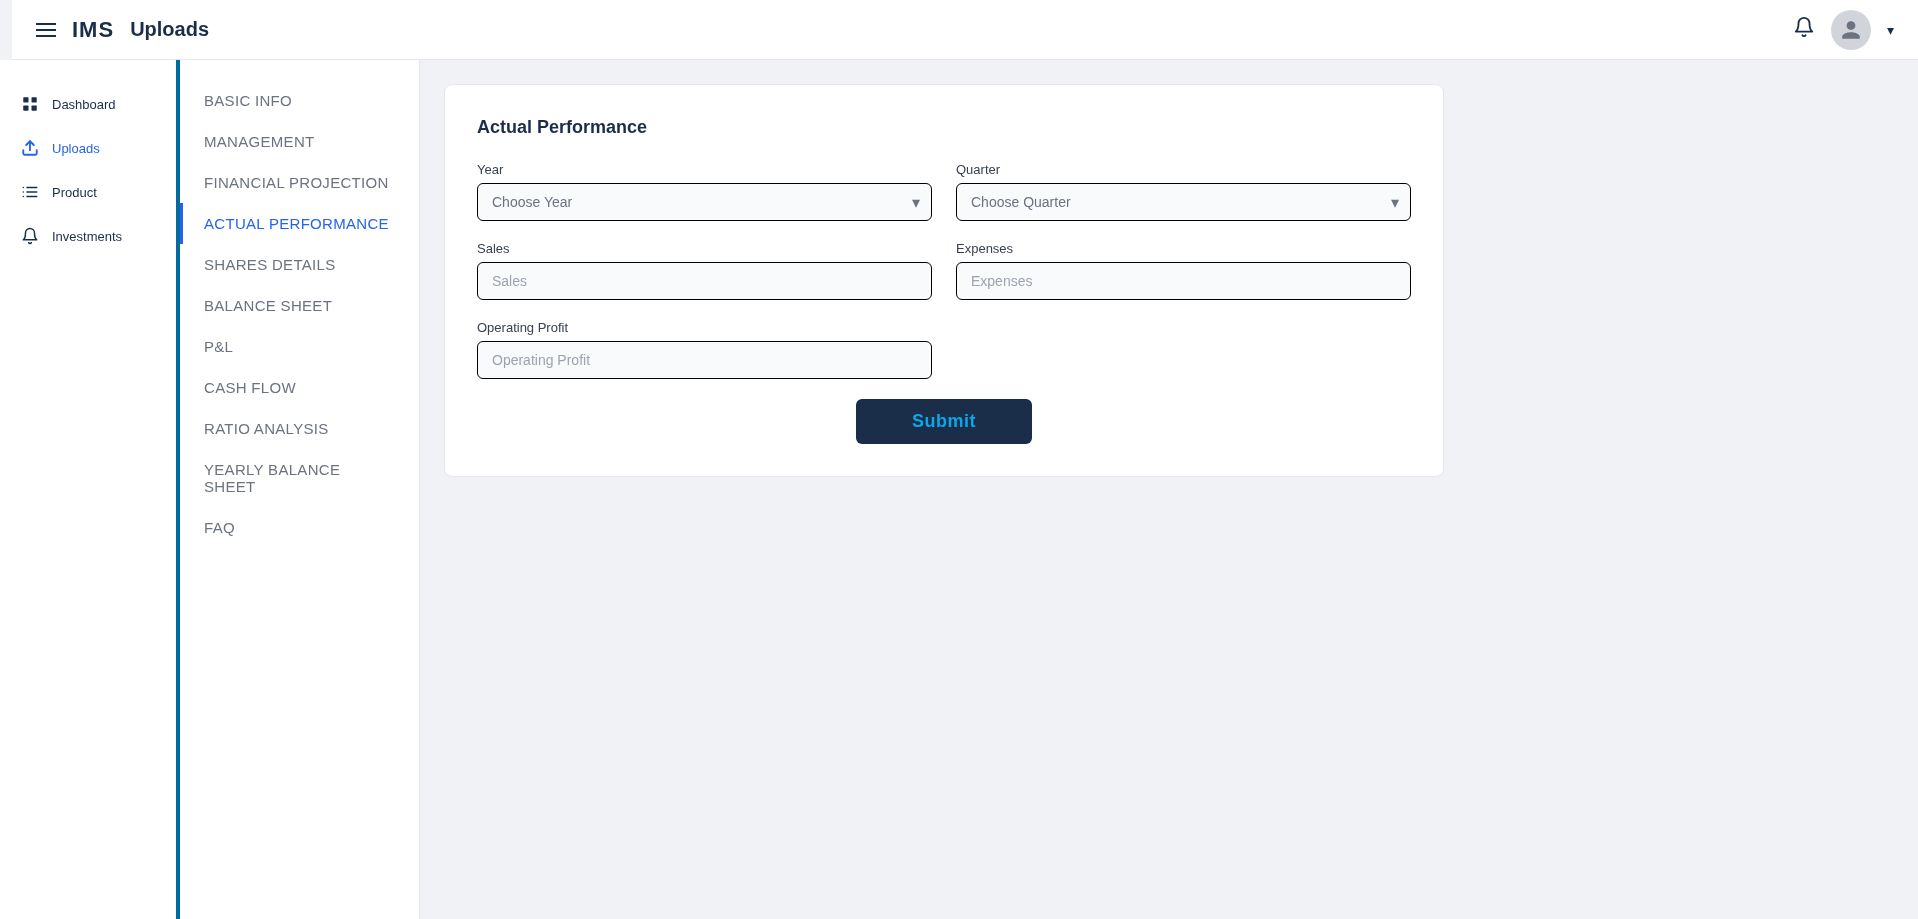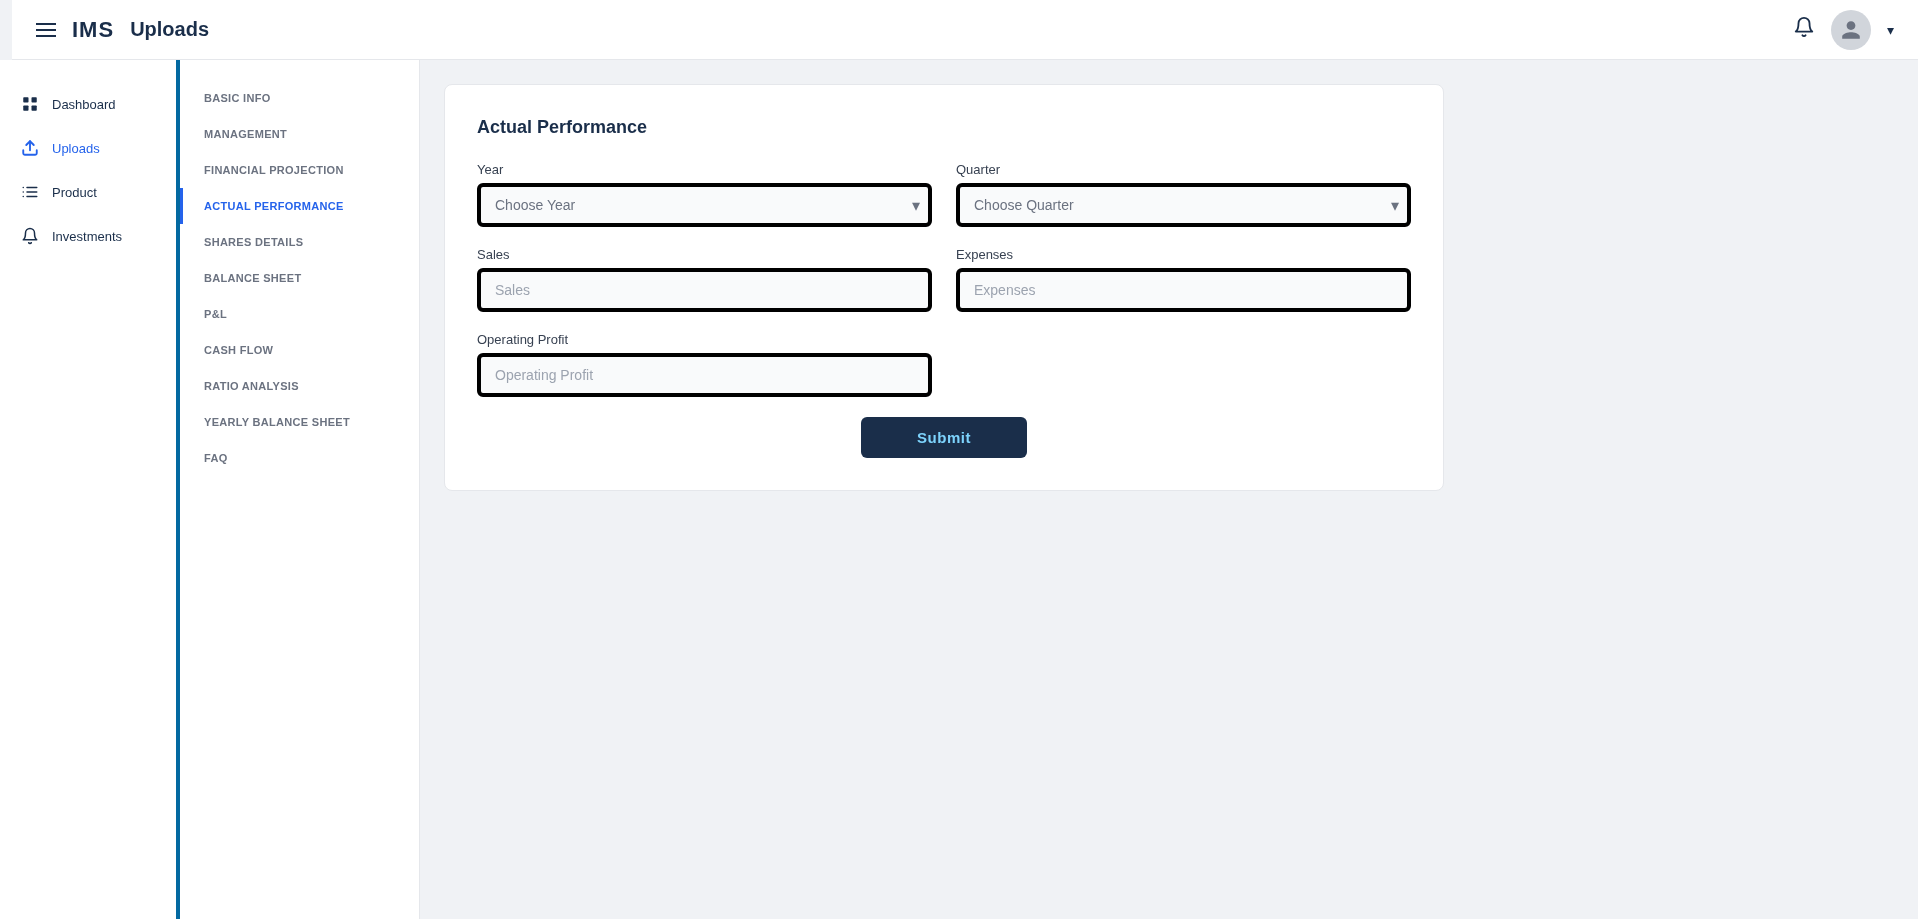--- a/index.html
+++ b/index.html
@@ -45,21 +45,21 @@
     }
     .sidebar-item.active { color: #2563eb; }
     .sidebar-icon { width: 20px; height: 20px; display: flex; align-items: center; justify-content: center; flex-shrink: 0; }
 
     
     .sub-sidebar {
       width: 240px; background: #fff; border-right: 1px solid #e5e7eb;
       padding: 20px 0; flex-shrink: 0; overflow-y: auto;
     }
     .sub-sidebar-item {
-      padding: 12px 24px; font-size: 11px; font-weight: 700;
+      padding: 12px 24px; font-size: 15px; font-weight: 400;
       color: #6b7280; cursor: pointer; letter-spacing: 0.3px;
       text-transform: uppercase;
     }
     .sub-sidebar-item.active {
       color: #2563eb; border-left: 3px solid #2563eb;
       padding-left: 21px;
     }
 
     
     .main-content {
@@ -74,37 +74,37 @@
     }
 
     .form-row {
       display: flex; gap: 24px; margin-bottom: 20px;
     }
     .form-group { flex: 1; display: flex; flex-direction: column; gap: 6px; }
     .form-group.full { flex: 0 0 calc(50% - 12px); }
     .form-label { font-size: 13px; color: #374151; font-weight: 500; }
 
     .form-select, .form-input {
-      width: 100%; padding: 10px 14px; border: 4px solid #000000;
+      width: 100%; padding: 10px 14px; border: 1px solid #000000;
       border-radius: 6px; font-size: 14px; color: #6b7280;
       background: #f9fafb; outline: none; appearance: none;
     }
     .form-select { cursor: pointer; }
     .select-wrapper { position: relative; }
     .select-wrapper::after {
       content: '▾'; position: absolute; right: 12px; top: 50%;
       transform: translateY(-50%); color: #6b7280; pointer-events: none;
     }
 
     .form-input::placeholder { color: #9ca3af; }
 
     .submit-row { display: flex; justify-content: center; margin-top: 20px; }
     .submit-btn {
-      background: #1a2e4a; color: #7dd3fc; border: none;
-      padding: 12px 56px; border-radius: 6px; font-size: 15px; font-weight: 600;
+      background: #1a2e4a; color: #0ea5e9; border: none;
+      padding: 12px 56px; border-radius: 6px; font-size: 18px; font-weight: 600;
       cursor: pointer; letter-spacing: 0.5px;
     }
   </style>
 </head>
 <body>
 
 <header class="top-header">
   <div class="header-left">
     <div class="hamburger-icon">
       <span></span>

